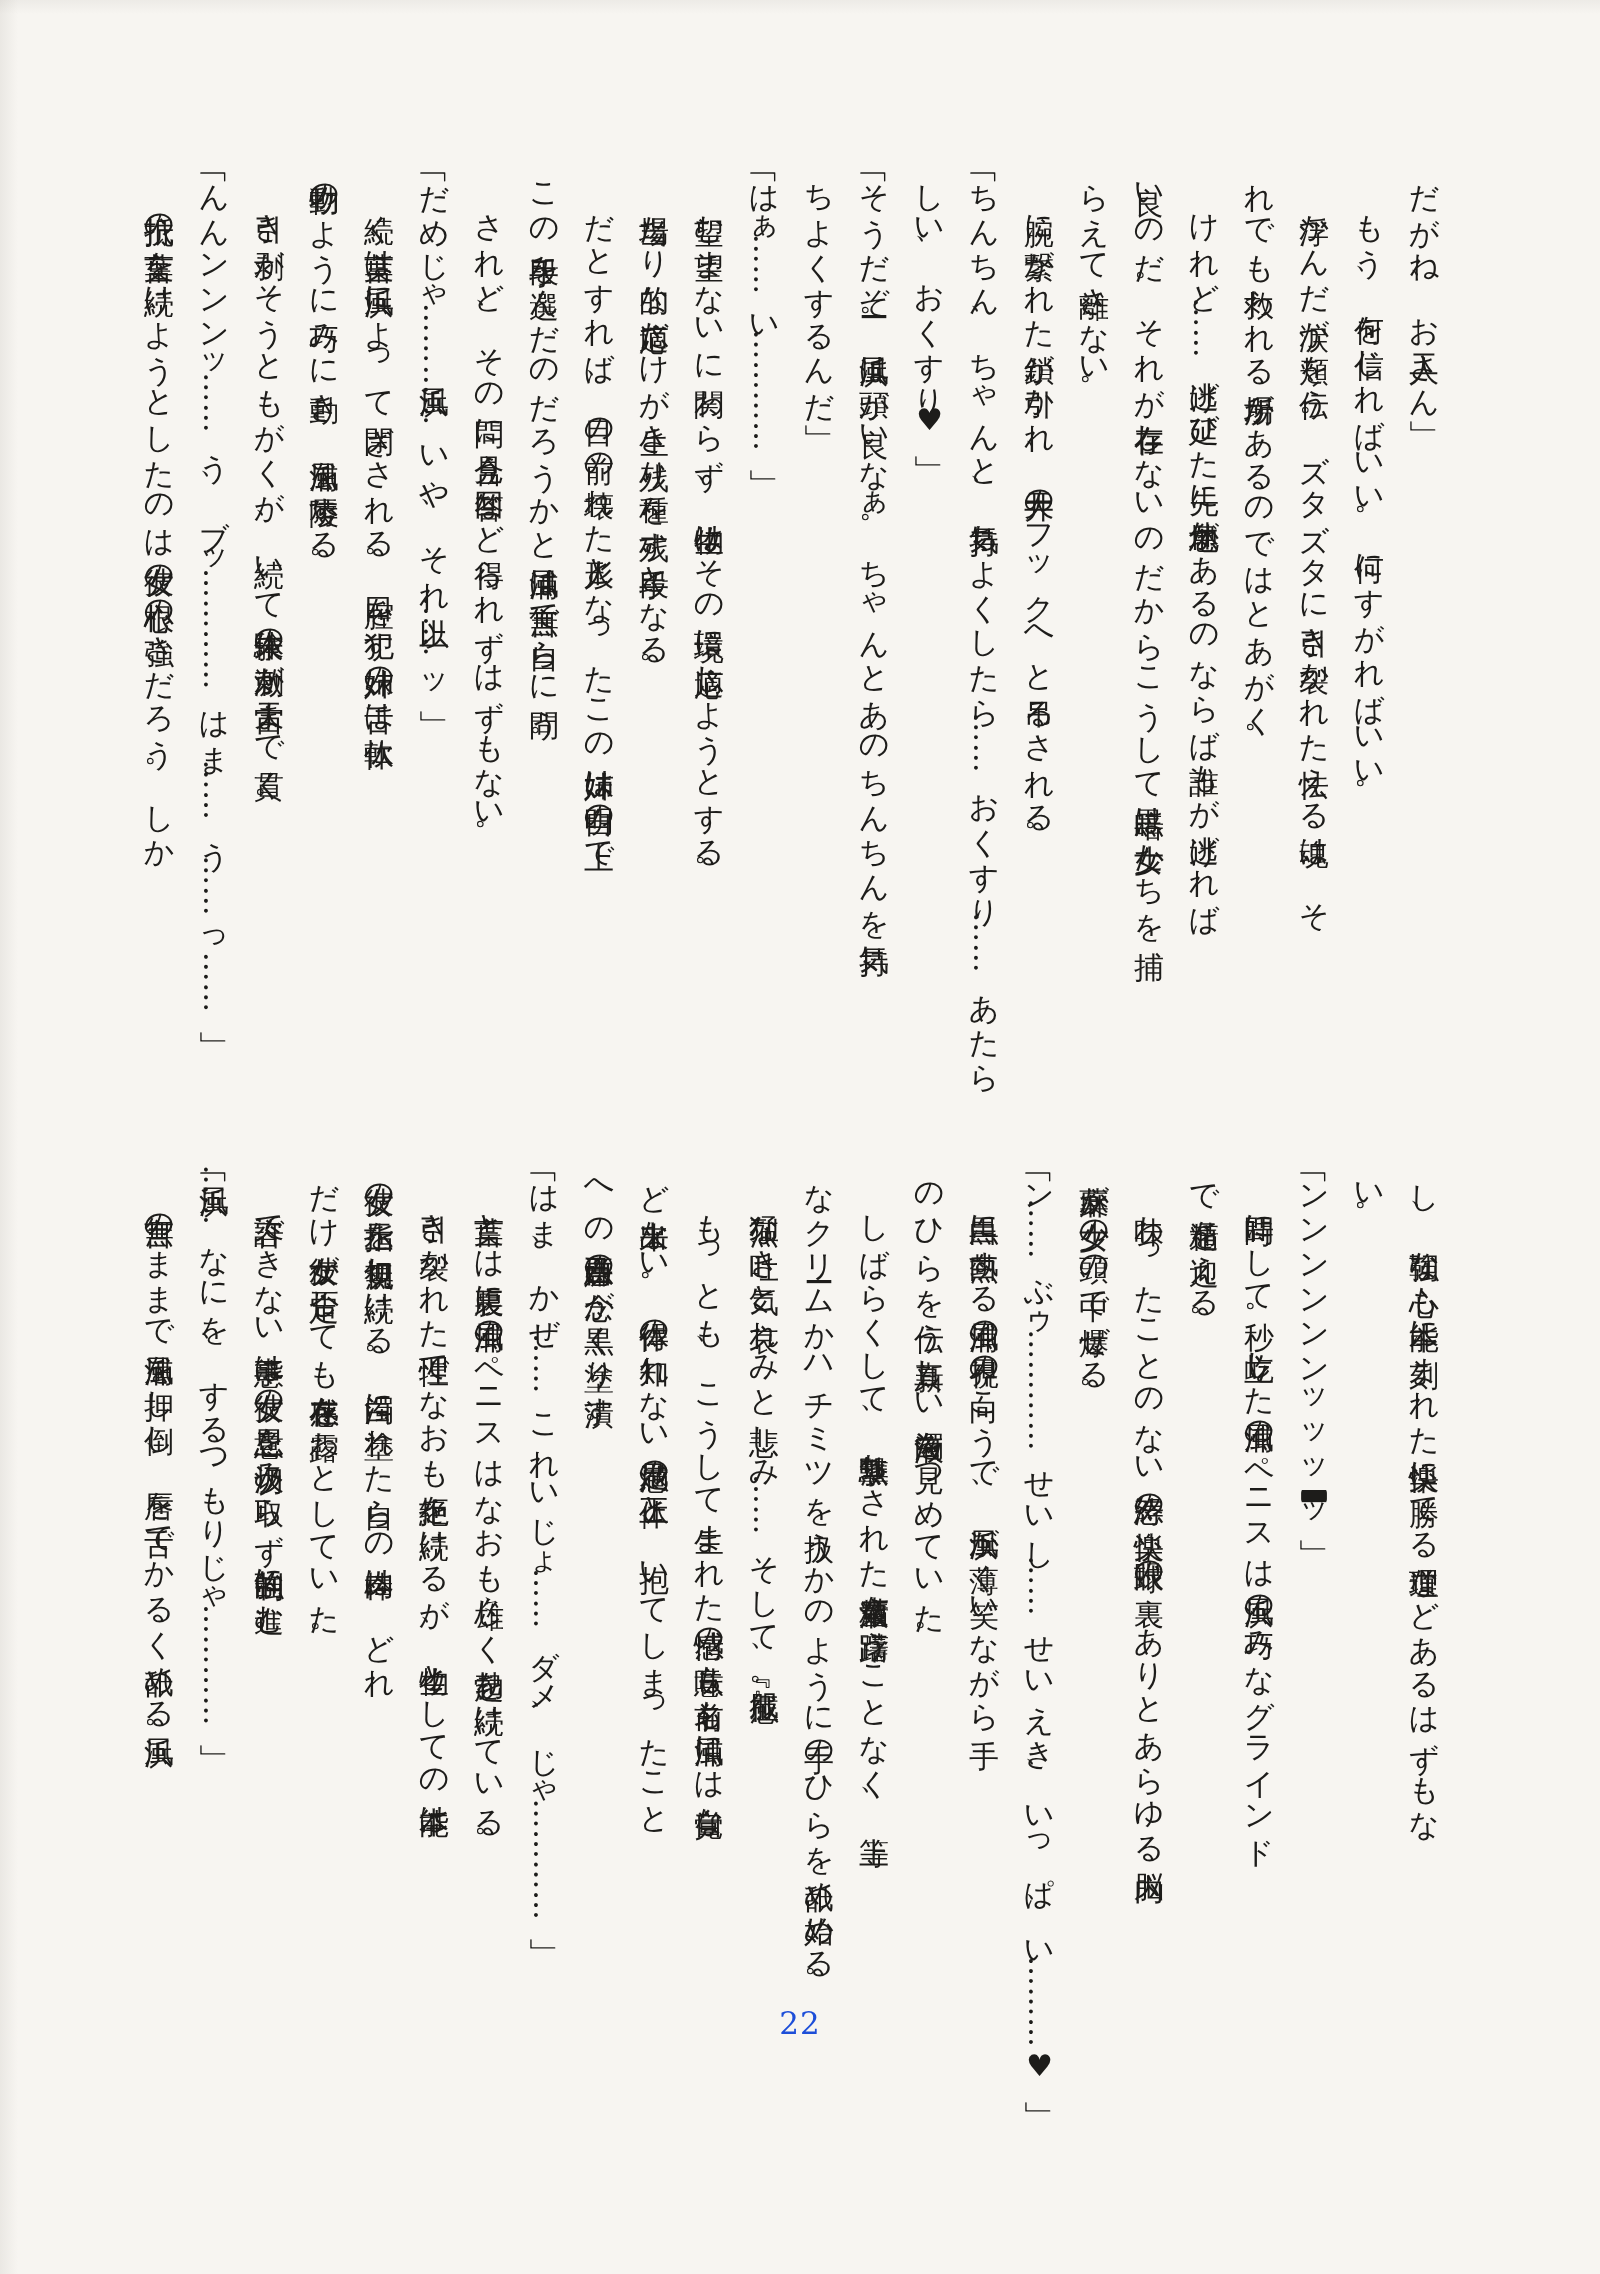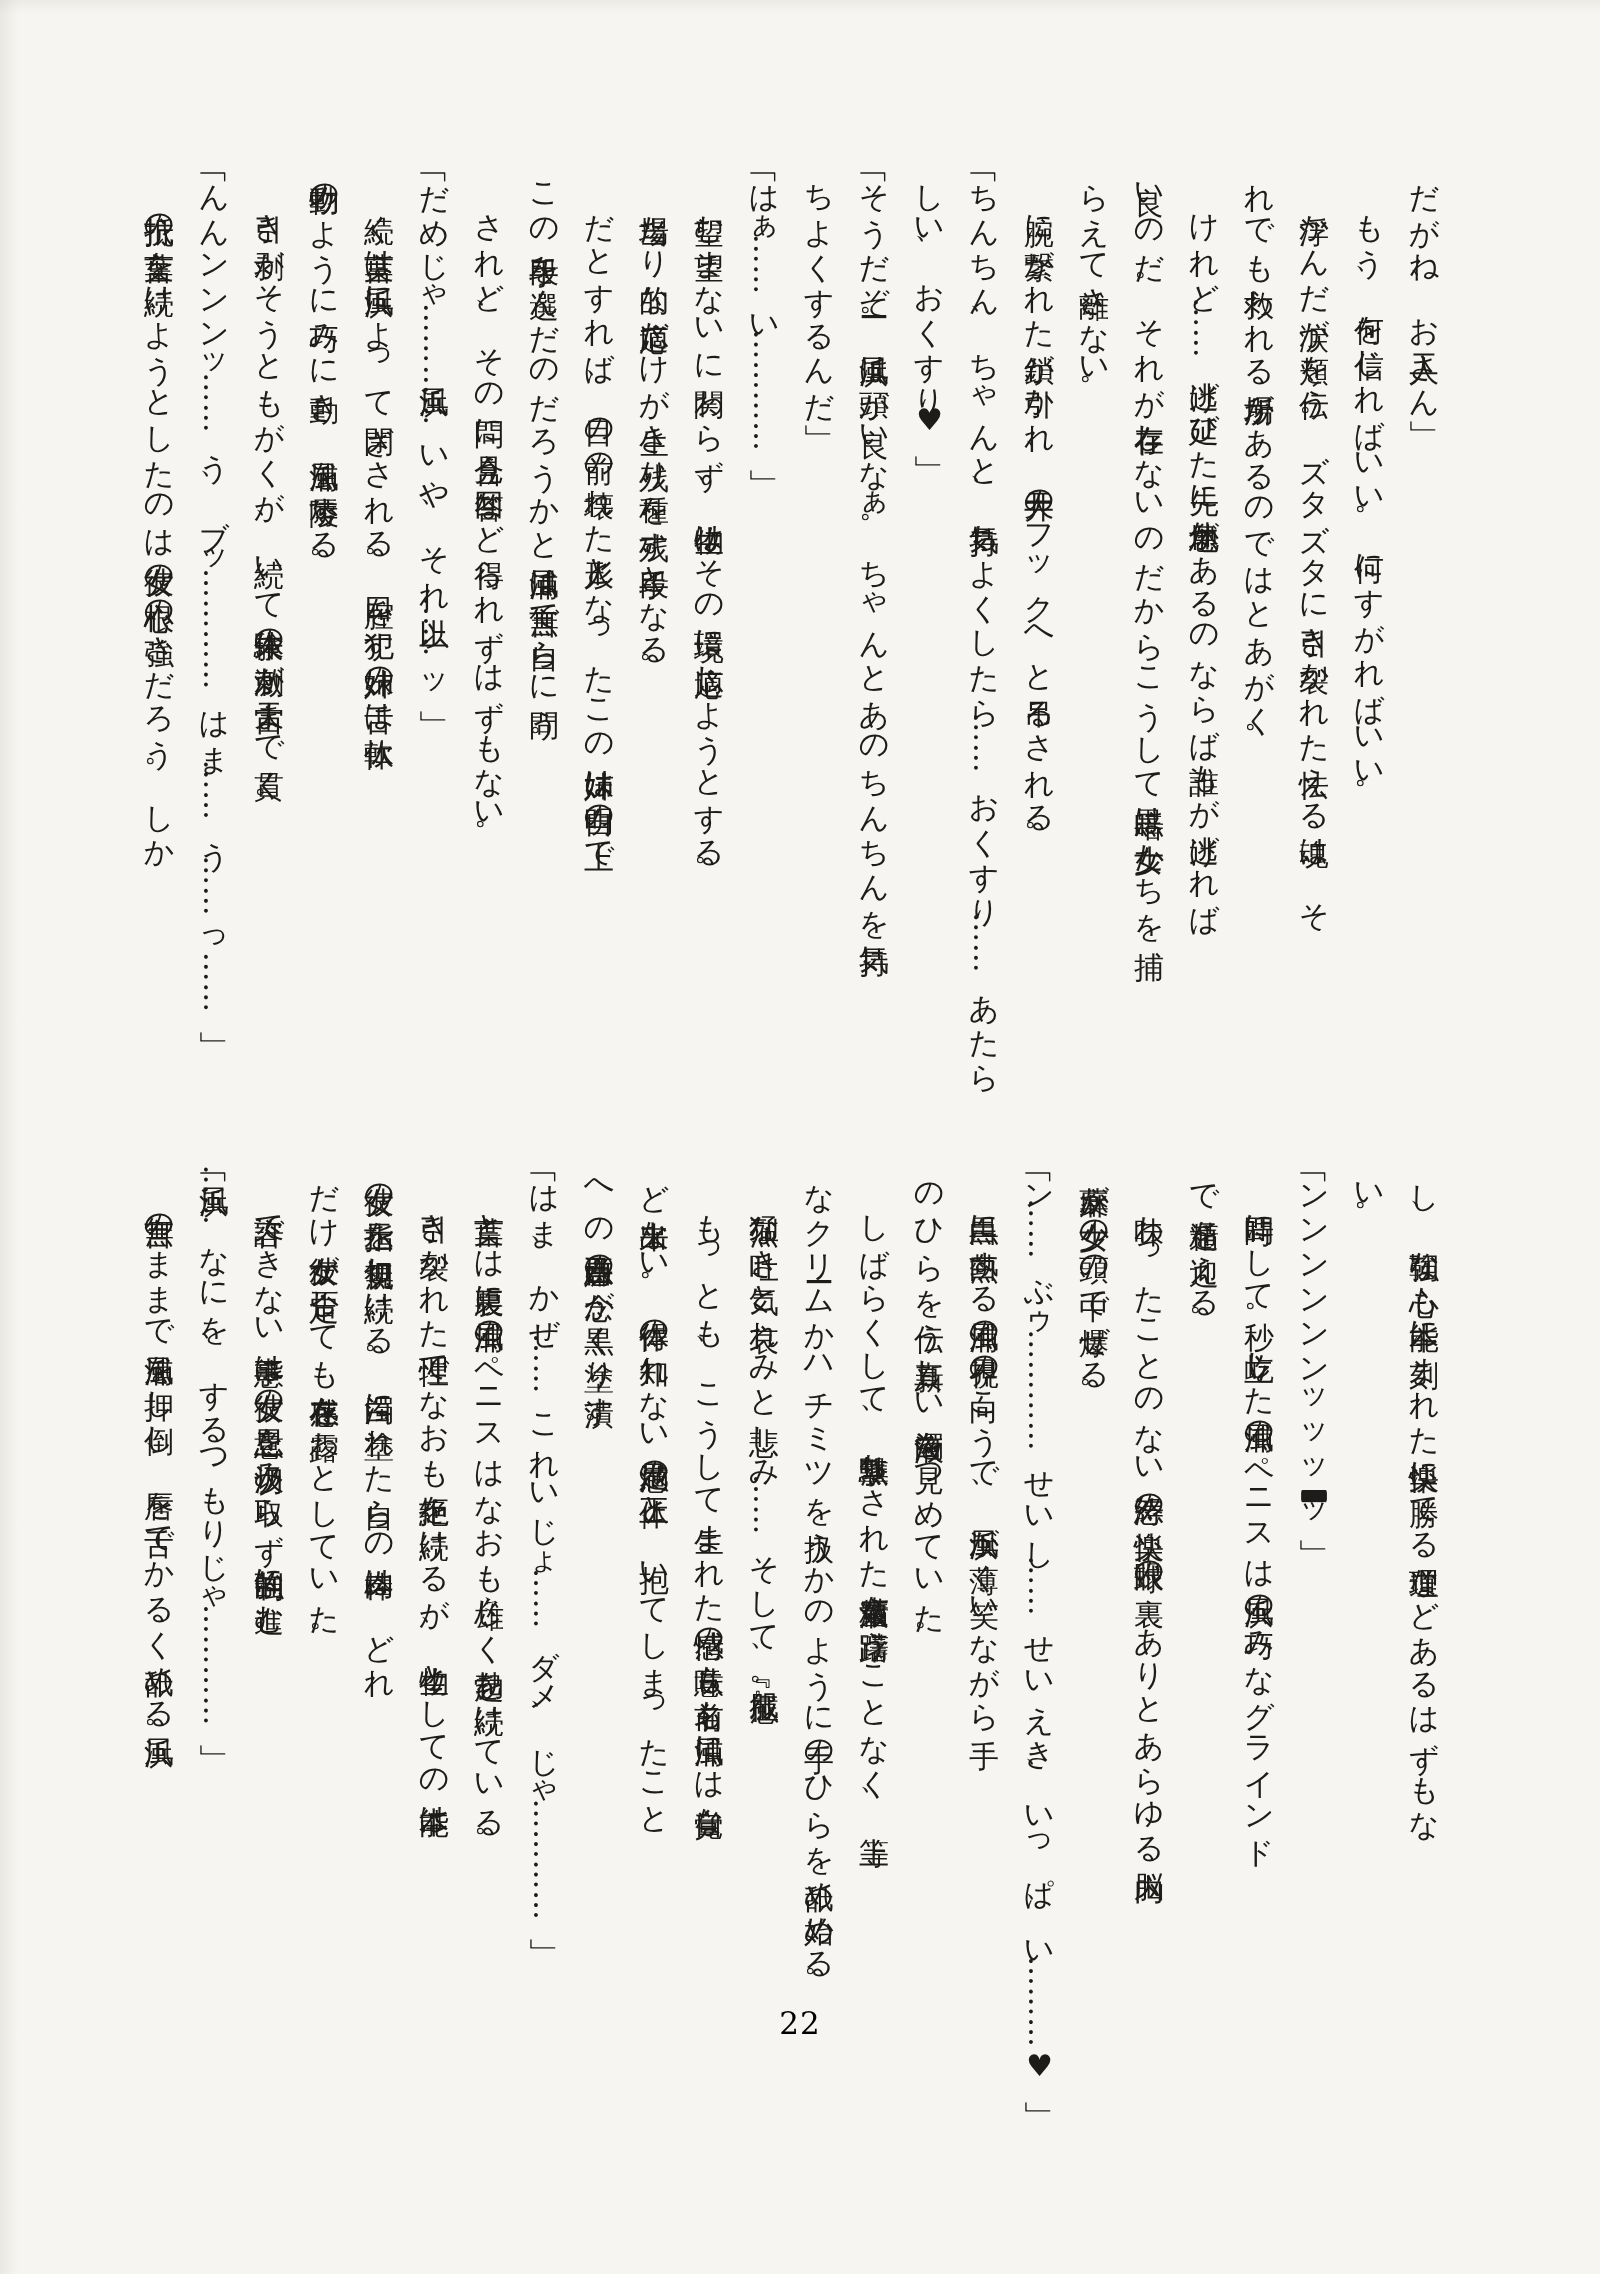--- a/index.html
+++ b/index.html
@@ -52,21 +52,21 @@
     height: 945px; 
   }
   #page-number {
     position: absolute;
     top: 2005px;
     left: 0;
     width: 1600px;
     text-align: center;
     font-size: 31px;
     letter-spacing: 1px;
-    color: #000000;
+    color: #1d4ed8;
   }
 </style>
 </head>
 <body>
 
 <div id="shade-left" class="paper-shade"></div>
 <div id="shade-top" class="paper-shade"></div>
 
 <div id="block1" class="vblock">
     <p class="col">だがね、お二人さん」</p>

